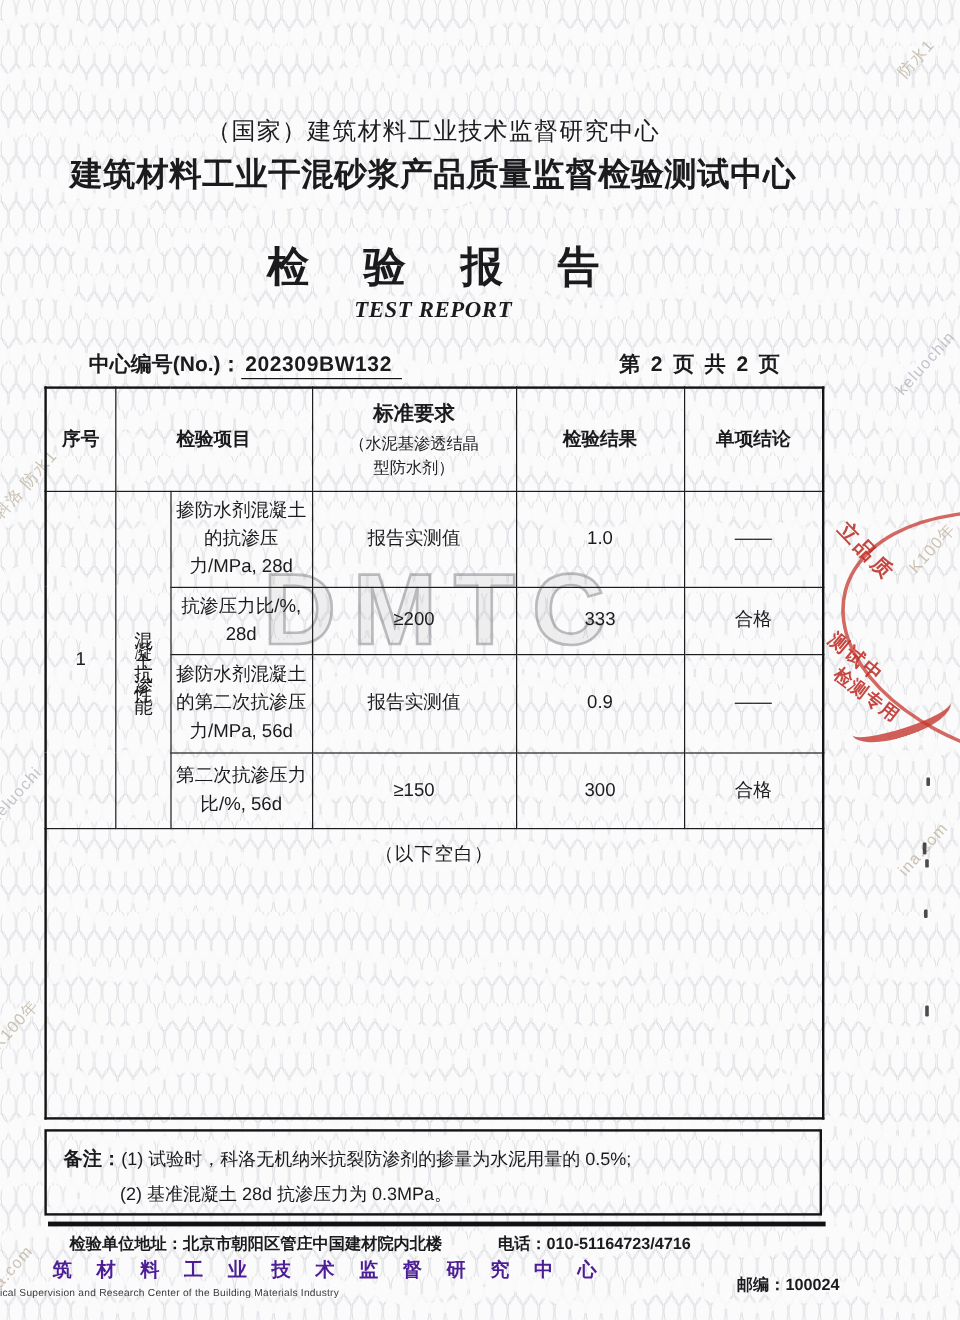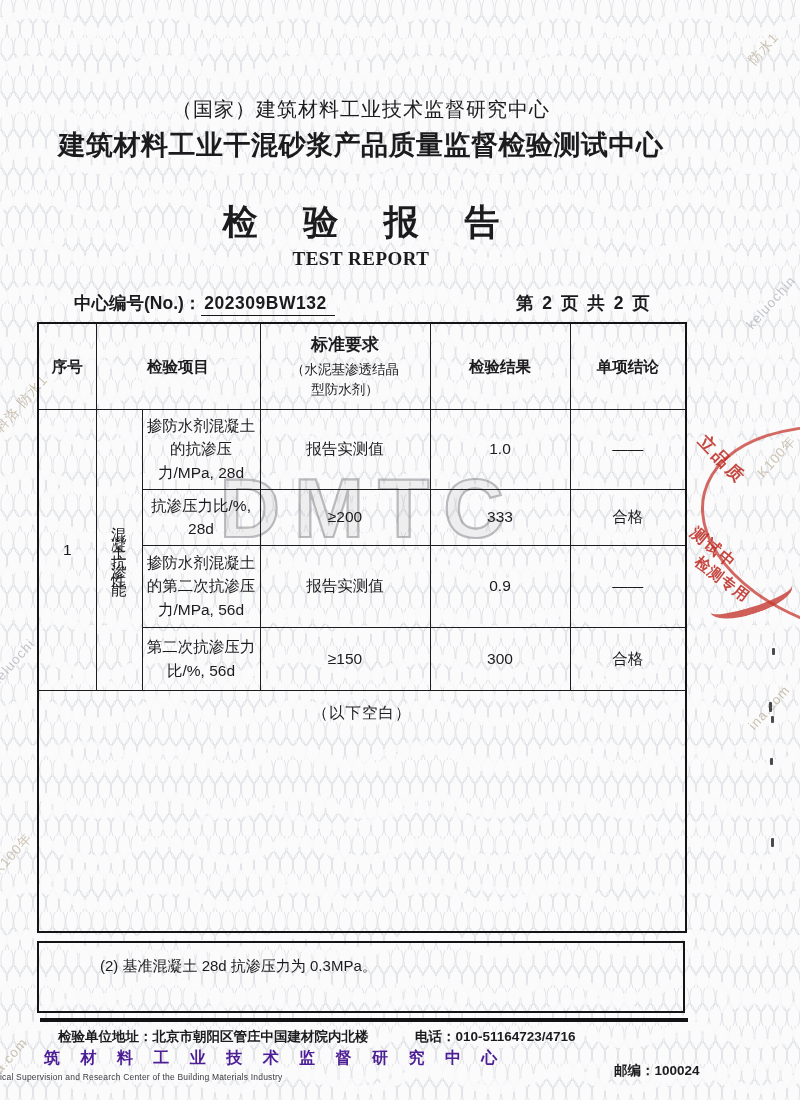--- a/index.html
+++ b/index.html
@@ -15,21 +15,21 @@
   
   .org-line1 { top:96px; left:37px; width:648px; text-align:center;
     font-family:"Liberation Serif", serif; font-size:20px; letter-spacing:1px; }
   .center-zh { top:127px; left:37px; width:648px; text-align:center;
     font-size:27px; font-weight:700; letter-spacing:0.5px; }
   .center-en { top:168px; left:0; width:760px; text-align:center;
     font-family:"Liberation Serif", serif; font-size:14.5px; font-weight:700; }
   .title-zh { top:199px; left:37px; width:648px; text-align:center;
     font-size:35px; font-weight:700; letter-spacing:18px; text-indent:18px; }
   .title-en { top:248px; left:37px; width:648px; text-align:center;
-    font-family:"Liberation Serif", serif; font-size:19px; font-weight:700; letter-spacing:0.5px; }
+    font-family:"Liberation Serif", serif; font-size:19px; font-weight:700; letter-spacing:0.5px;font-style:italic; }
 
   
   .no-row { top:291px; left:38px; width:648px; font-size:17.5px;padding-left:36px; }
   .no-label { font-weight:600; }
   .no-value { display:inline-block; border-bottom:1.8px solid #17171a;
     padding:0 8px 1px 3px; font-weight:600; letter-spacing:0.5px; }
   .page-info { position:absolute; left:478px; top:0; font-weight:600; letter-spacing:2px; }
 
   
   .report-table { position:absolute; z-index:2; left:37px; top:322px;
@@ -176,20 +176,21 @@
       <td>300</td>
       <td>合格</td>
     </tr>
     <tr>
       <td class="blank-cell" colspan="6">（以下空白）</td>
     </tr>
   </tbody>
     </table>
 
   <div class="layer remarks">
+    <div><span class="remarks-label">备注：</span><span>(1) 试验时，科洛无机纳米抗裂防渗剂的掺量为水泥用量的 0.5%;</span></div>
     <div class="remarks-indent">(2) 基准混凝土 28d 抗渗压力为  0.3MPa。</div>
   </div>
 
   <div class="layer rule"></div>
   <div class="layer addr-row">
     <span>检验单位地址：北京市朝阳区管庄中国建材院内北楼</span>
     <span class="addr-phone">电话：010-51164723/4716</span>
     <span class="addr-post">邮编：100024</span>
   </div>
   <div class="layer logo-zh">筑 材 料 工 业 技 术 监 督 研 究 中 心</div>

